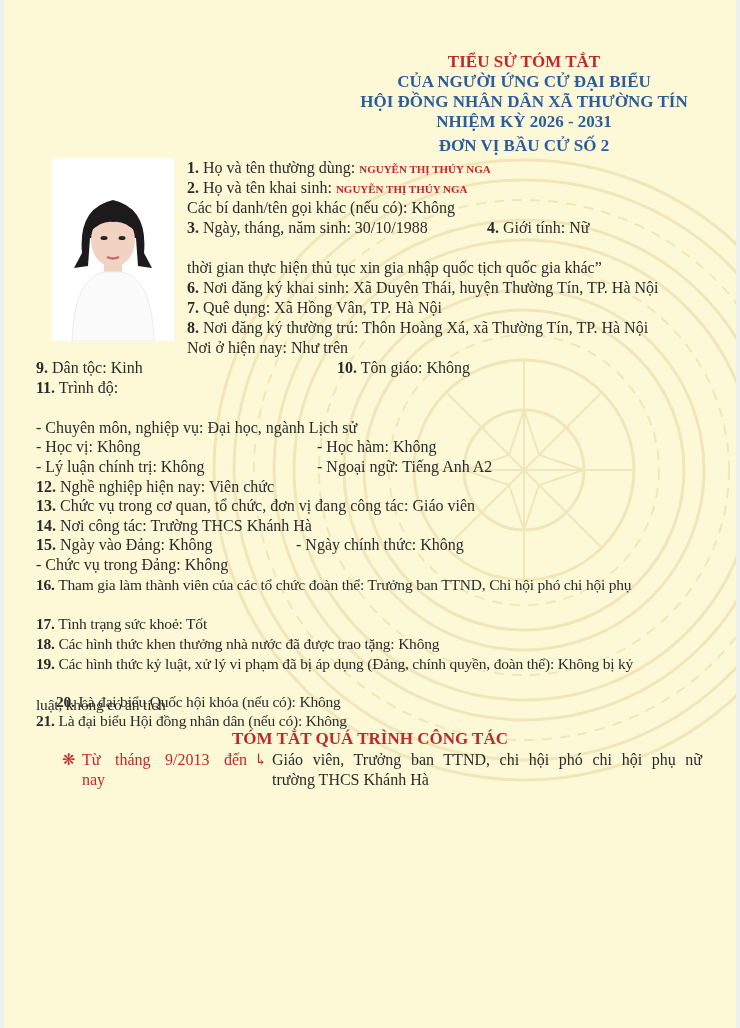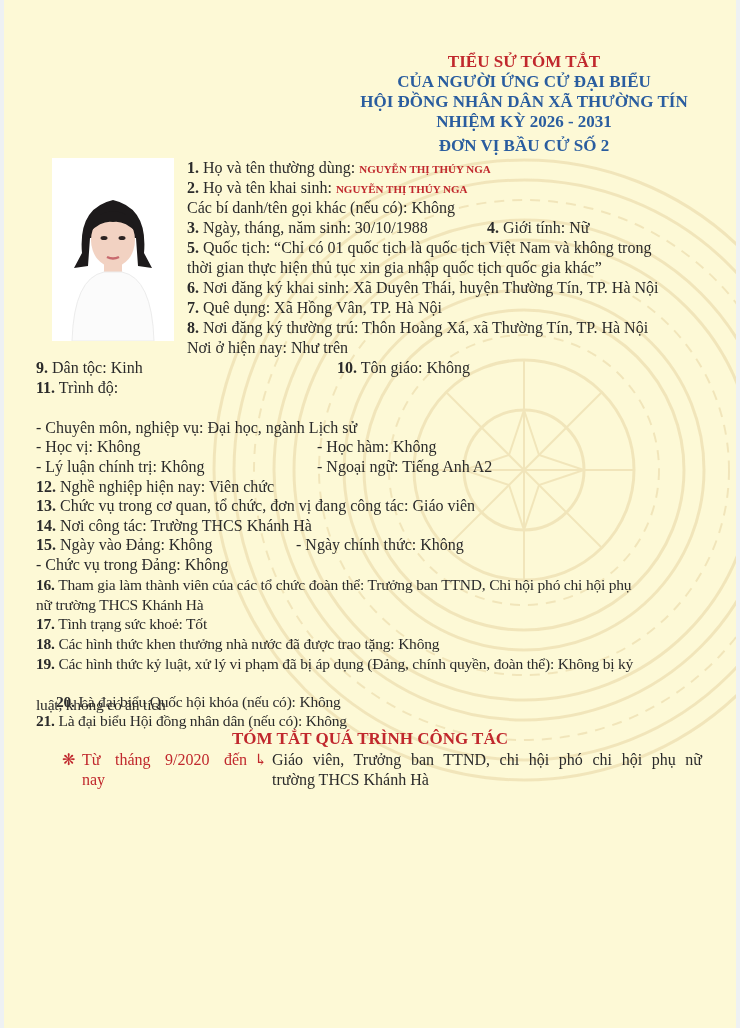--- a/index.html
+++ b/index.html
@@ -94,23 +94,20 @@
   </div>
   <div class="line" style="left:183px; top:198px;">
     <span>Các bí danh/tên gọi khác (nếu có): </span><span>Không</span>
   </div>
   <div class="line" style="left:183px; top:218px;">
     <b>3.</b> <span>Ngày, tháng, năm sinh: </span><span>30/10/1988</span>
   </div>
   <div class="line" style="left:483px; top:218px;">
     <b>4.</b> <span>Giới tính: </span><span>Nữ</span>
   </div>
-  <div class="line" style="left:183px; top:238px; width:515px;">
-    <b>5.</b> <span>Quốc tịch: </span><span>“Chỉ có 01 quốc tịch là quốc tịch Việt Nam và không trong</span>
-  </div>
   <div class="line" style="left:183px; top:258px;">
     <span>thời gian thực hiện thủ tục xin gia nhập quốc tịch quốc gia khác”</span>
   </div>
   <div class="line" style="left:183px; top:278px;">
     <b>6.</b> <span>Nơi đăng ký khai sinh: </span><span>Xã Duyên Thái, huyện Thường Tín, TP. Hà Nội</span>
   </div>
   <div class="line" style="left:183px; top:298px;">
     <b>7.</b> <span>Quê dụng: </span><span>Xã Hồng Vân, TP. Hà Nội</span>
   </div>
   <div class="line" style="left:183px; top:318px;">
@@ -159,23 +156,20 @@
   <div class="line" style="left:292px; top:535px;">
     <span>- Ngày chính thức: </span><span>Không</span>
   </div>
   <div class="line" style="left:32px; top:555px;">
     <span>- Chức vụ trong Đảng: </span><span>Không</span>
   </div>
 
   <div class="line narrow" style="left:32px; top:575px;">
     <b>16.</b> <span>Tham gia làm thành viên của các tổ chức đoàn thể: </span><span>Trưởng ban TTND, Chi hội phó chi hội phụ</span>
   </div>
-  <div class="line narrow" style="left:32px; top:595px;">
-    <span>nữ trường THCS Khánh Hà</span>
-  </div>
   <div class="line narrow" style="left:32px; top:614px;">
     <b>17.</b> <span>Tình trạng sức khoẻ: </span><span>Tốt</span>
   </div>
   <div class="line narrow" style="left:32px; top:634px;">
     <b>18.</b> <span>Các hình thức khen thưởng nhà nước đã được trao tặng: </span><span>Không</span>
   </div>
   <div class="line narrow" style="left:32px; top:654px;">
     <b>19.</b> <span>Các hình thức kỷ luật, xử lý vi phạm đã bị áp dụng (Đảng, chính quyền, đoàn thể): </span><span>Không bị kỷ</span>
   </div>
   <div class="line narrow" style="left:32px; top:695px;">
@@ -184,19 +178,19 @@
   <div class="line narrow" style="left:32px; top:692px;margin-left:20px;">
     <b>20.</b> <span>Là đại biểu Quốc hội khóa (nếu có): </span><span>Không</span>
   </div>
   <div class="line narrow" style="left:32px; top:711px;">
     <b>21.</b> <span>Là đại biểu Hội đồng nhân dân (nếu có): </span><span>Không</span>
   </div>
 
   <div class="section-title">TÓM TẮT QUÁ TRÌNH CÔNG TÁC</div>
 
   <div class="line work-left" style="left:58px; top:750px;">❋</div>
-  <div class="line work-left justify" style="left:78px; top:750px; width:165px;">Từ tháng 9/2020 đến</div>
+  <div class="line work-left justify" style="left:78px; top:750px; width:165px;">Từ tháng 9/2013 đến</div>
   <div class="line work-left" style="left:78px; top:770px;">nay</div>
   <div class="line work-left" style="left:250px; top:750px;">↳</div>
   <div class="line justify" style="left:268px; top:750px; width:430px;">Giáo viên, Trưởng ban TTND, chi hội phó chi hội phụ nữ</div>
   <div class="line" style="left:268px; top:770px;">trường THCS Khánh Hà</div>
 
 </div>
 
 </body></html>

